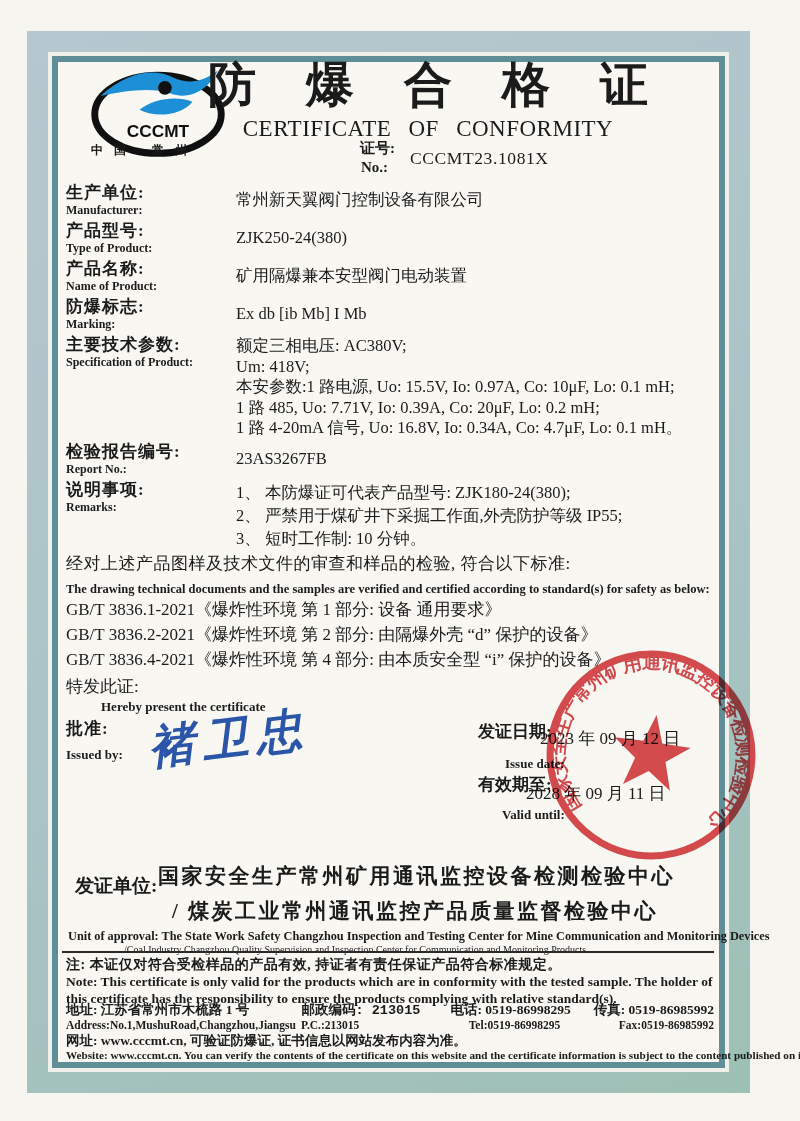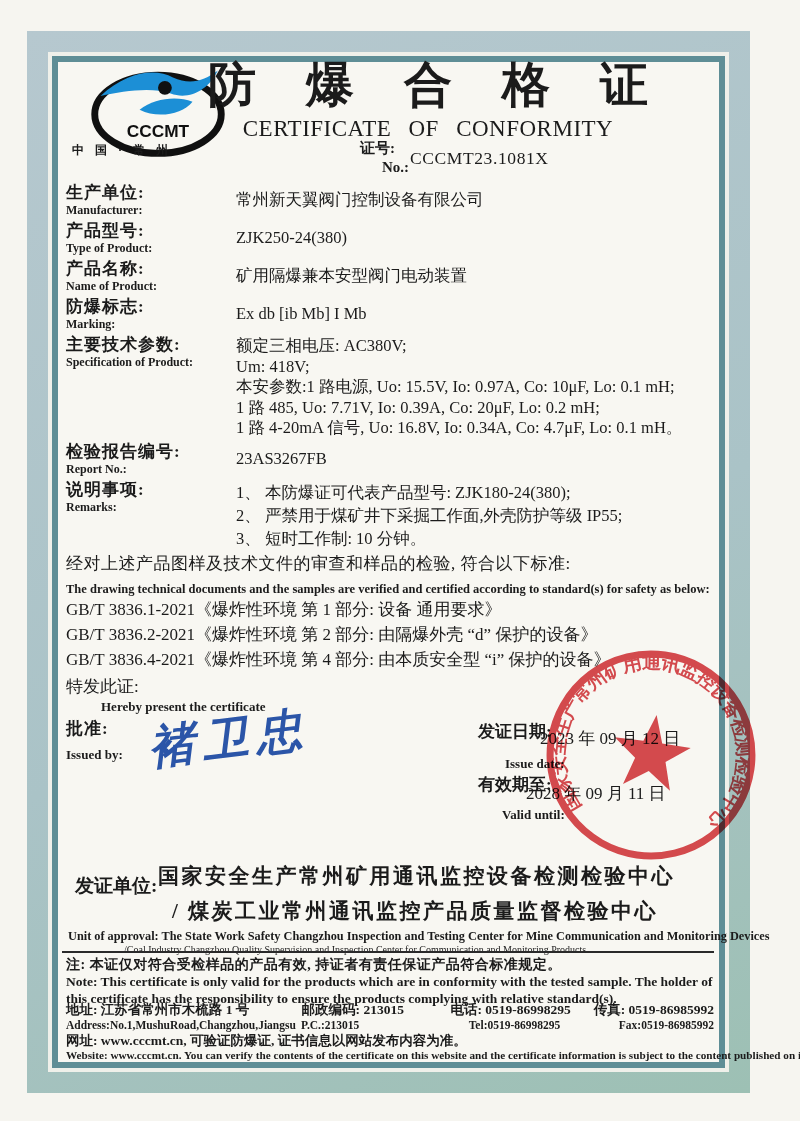--- a/index.html
+++ b/index.html
@@ -11,25 +11,25 @@
   .frame-band { position:absolute; left:27px; top:31px; width:723px; height:1062px;
     background:linear-gradient(155deg,#b6c8cf 0%,#aac3c7 55%,#9dc0b4 100%); }
   .frame-gap  { position:absolute; inset:21px; background:#eff0ea; }
   .frame-teal { position:absolute; inset:4px; background:#5f8e96; }
   .paper      { position:absolute; inset:6px; background:#f8f7f2; }
 
   .abs { position:absolute; }
 
   
   .logo-box { left:30px; top:4px; width:140px; }
-  .logo-cap { left:14px; top:80px; width:150px; text-align:left; font-size:12px; font-weight:bold; letter-spacing:4px; }
+  .logo-cap { left:8px; top:80px; width:150px; text-align:center; font-size:12px; font-weight:bold; letter-spacing:4px; }
   .title    { left:150px; top:-8px; width:440px; text-align:center; font-size:48px; font-weight:bold; letter-spacing:19px; line-height:62px; white-space:nowrap; }
   .subtitle { left:150px; top:54px; width:440px; text-align:center; font-size:23px; word-spacing:11px; letter-spacing:0.5px; }
   .certno-cn { left:302px; top:77px; font-size:15px; font-weight:bold; }
-  .certno-en { left:303px; top:97px; font-size:15px; font-weight:bold;margin-left:21px; }
+  .certno-en { left:303px; top:97px; font-size:15px; font-weight:bold; }
   .certno-val{ left:352px; top:86px; font-size:17.5px; letter-spacing:0.6px; }
 
   
   .fields { left:8px; top:120px; width:648px; }
   .frow { display:flex; margin-bottom:2px; min-height:36px; }
   .flabel { width:170px; flex:none; }
   .flabel .cn { font-size:17px; font-weight:bold; line-height:21px; letter-spacing:1px; }
   .flabel .en { font-size:12px; font-weight:bold; line-height:14px; }
   .fvalue { flex:1; font-size:16.5px; line-height:20px; padding-top:8px; }
   .fvalue.multi { padding-top:2px; }
@@ -68,21 +68,21 @@
   .unit-en2 { font-size:10px; font-weight:normal; padding-left:66px; white-space:nowrap; }
 
   .rule { left:4px; top:889px; width:652px; border-top:2px solid #2a2a2a; }
 
   .note-cn { left:8px; top:894px; font-size:14px; font-weight:bold; letter-spacing:0.5px;text-align:center; }
   .note-en { left:8px; top:912px; width:648px; font-size:13.5px; font-weight:bold; line-height:16.5px; }
 
   .c-row { left:8px; width:648px; display:flex; white-space:nowrap; }
   .c-cn { top:939px; font-size:13.5px; font-weight:bold; }
   .c-en { top:957px; font-size:11.5px; font-weight:bold; }
-  .c-cn .c1 { width:250px; } .c-cn .c2 { width:158px; } .c-cn .c3 { width:152px; }
+  .c-cn .c1 { width:250px; } .c-cn .c2 { width:158px;font-family:Liberation Mono, monospace; } .c-cn .c3 { width:152px; }
   .c-en .c1 { width:238px; } .c-en .c2 { width:170px; } .c-en .c3 { width:152px; }
   .web-cn { left:8px; top:970px; font-size:13.5px; font-weight:bold; }
   .web-en { left:8px; top:987px; font-size:11.2px; font-weight:bold; white-space:nowrap; }
 </style>
 </head>
 <body>
 
 <div class="scan">
   <div class="frame-band">
     <div class="frame-gap">

